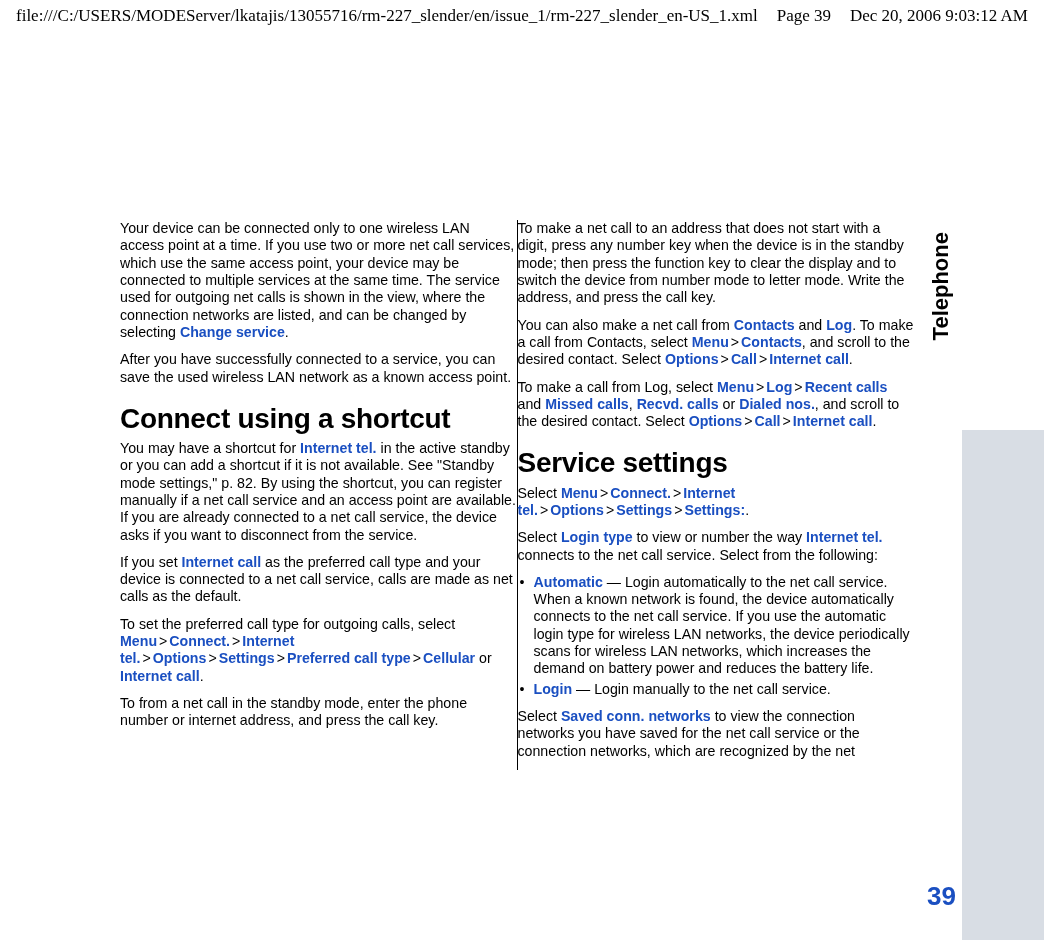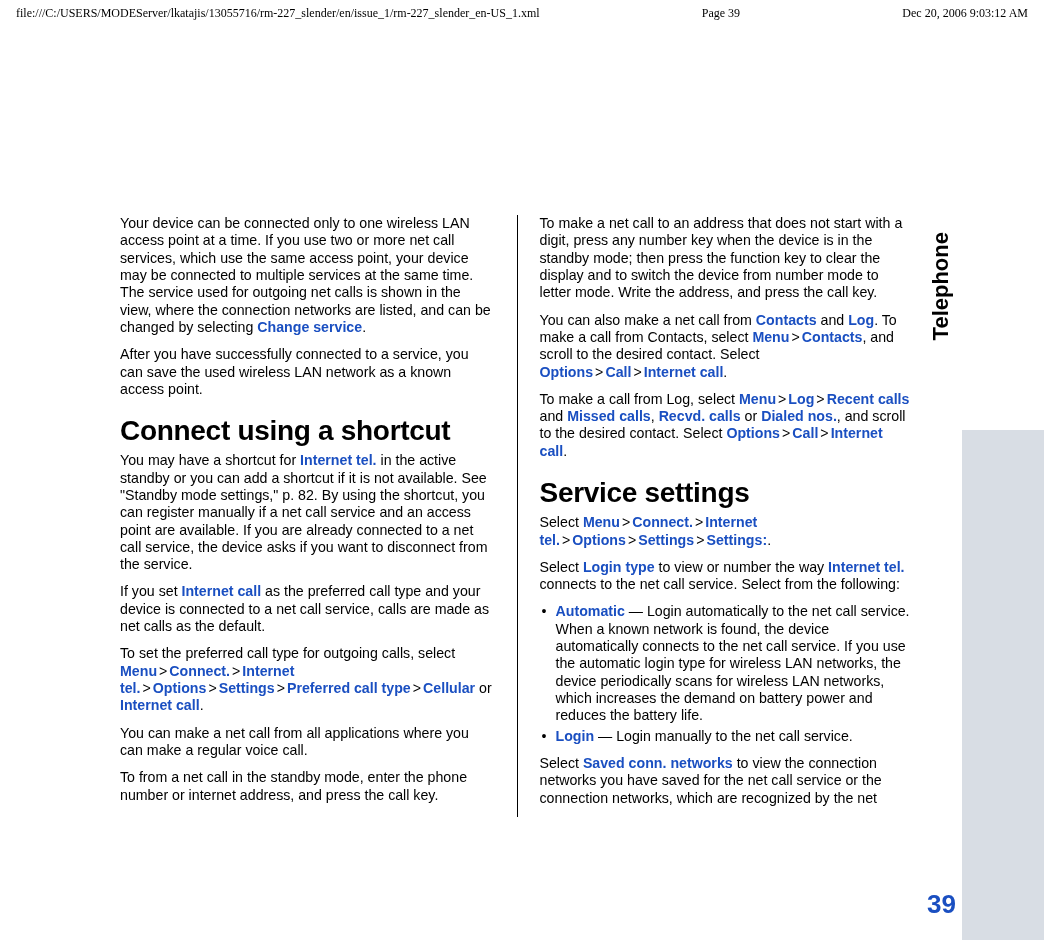--- a/index.html
+++ b/index.html
@@ -7,32 +7,31 @@
     font-family: Arial, Helvetica, sans-serif;
     background: #fff;
     width: 1044px;
     height: 940px;
     position: relative;
   }
   .header {
     display: flex;
     justify-content: space-between;
     padding: 6px 16px 4px;
-    font-size: 12px;
+    font-size: 17px;
     font-family: "Times New Roman", serif;
     color: #000;
   }
   .page-body {
     position: relative;
     padding: 190px 130px 0 120px;
     width: 100%;
   }
   .cols {
     display: flex;
-    gap: 22px;
   }
   .col {
     width: 400px;
     font-size: 14.2px;
     line-height: 1.22;
     color: #000;
   }
   .para { margin-bottom: 10px; }
   .h2 {
     font-size: 28px;
@@ -63,21 +62,21 @@
     right: 90px;
     top: 232px;
     font-size: 22px;
     font-weight: 700;
     writing-mode: vertical-rl;
     transform: rotate(180deg);
   }
   .page-num {
     position: absolute;
     right: 88px;
-    bottom: 20px;
+    bottom: 28px;
     font-size: 26px;
     font-weight: 700;
     color: #1a4fc1;
   }
   .shade {
     position: absolute;
     right: 0;
     top: 430px;
     width: 82px;
     height: 510px;
@@ -111,21 +110,20 @@
       <p class="para">
         <span>You may have a shortcut for </span><span class="ui">Internet tel.</span><span> in the active standby or you can add a shortcut if it is not available. See "Standby mode settings," p. 82. By using the shortcut, you can register manually if a net call service and an access point are available. If you are already connected to a net call service, the device asks if you want to disconnect from the service.</span>
       </p>
 
       <p class="para">
         <span>If you set </span><span class="ui">Internet call</span><span> as the preferred call type and your device is connected to a net call service, calls are made as net calls as the default.</span>
       </p>
       <p class="para">
         <span>To set the preferred call type for outgoing calls, select </span><span class="ui">Menu</span><span class="gt">&gt;</span><span class="ui">Connect.</span><span class="gt">&gt;</span><span class="ui">Internet tel.</span><span class="gt">&gt;</span><span class="ui">Options</span><span class="gt">&gt;</span><span class="ui">Settings</span><span class="gt">&gt;</span><span class="ui">Preferred call type</span><span class="gt">&gt;</span><span class="ui">Cellular</span><span> or </span><span class="ui">Internet call</span><span>.</span>
       </p>
-      <p class="para">You can make a net call from all applications where you can make a regular voice call.</p>
       <p class="para">To from a net call in the standby mode, enter the phone number or internet address, and press the call key.</p>
     </div>
 
     <div class="divider"></div>
 
     <div class="col">
       <p class="para">To make a net call to an address that does not start with a digit, press any number key when the device is in the standby mode; then press the function key to clear the display and to switch the device from number mode to letter mode. Write the address, and press the call key.</p>
       <p class="para">
         <span>You can also make a net call from </span><span class="ui">Contacts</span><span> and </span><span class="ui">Log</span><span>. To make a call from Contacts, select </span><span class="ui">Menu</span><span class="gt">&gt;</span><span class="ui">Contacts</span><span>, and scroll to the desired contact. Select </span><span class="ui">Options</span><span class="gt">&gt;</span><span class="ui">Call</span><span class="gt">&gt;</span><span class="ui">Internet call</span><span>.</span>
       </p>

